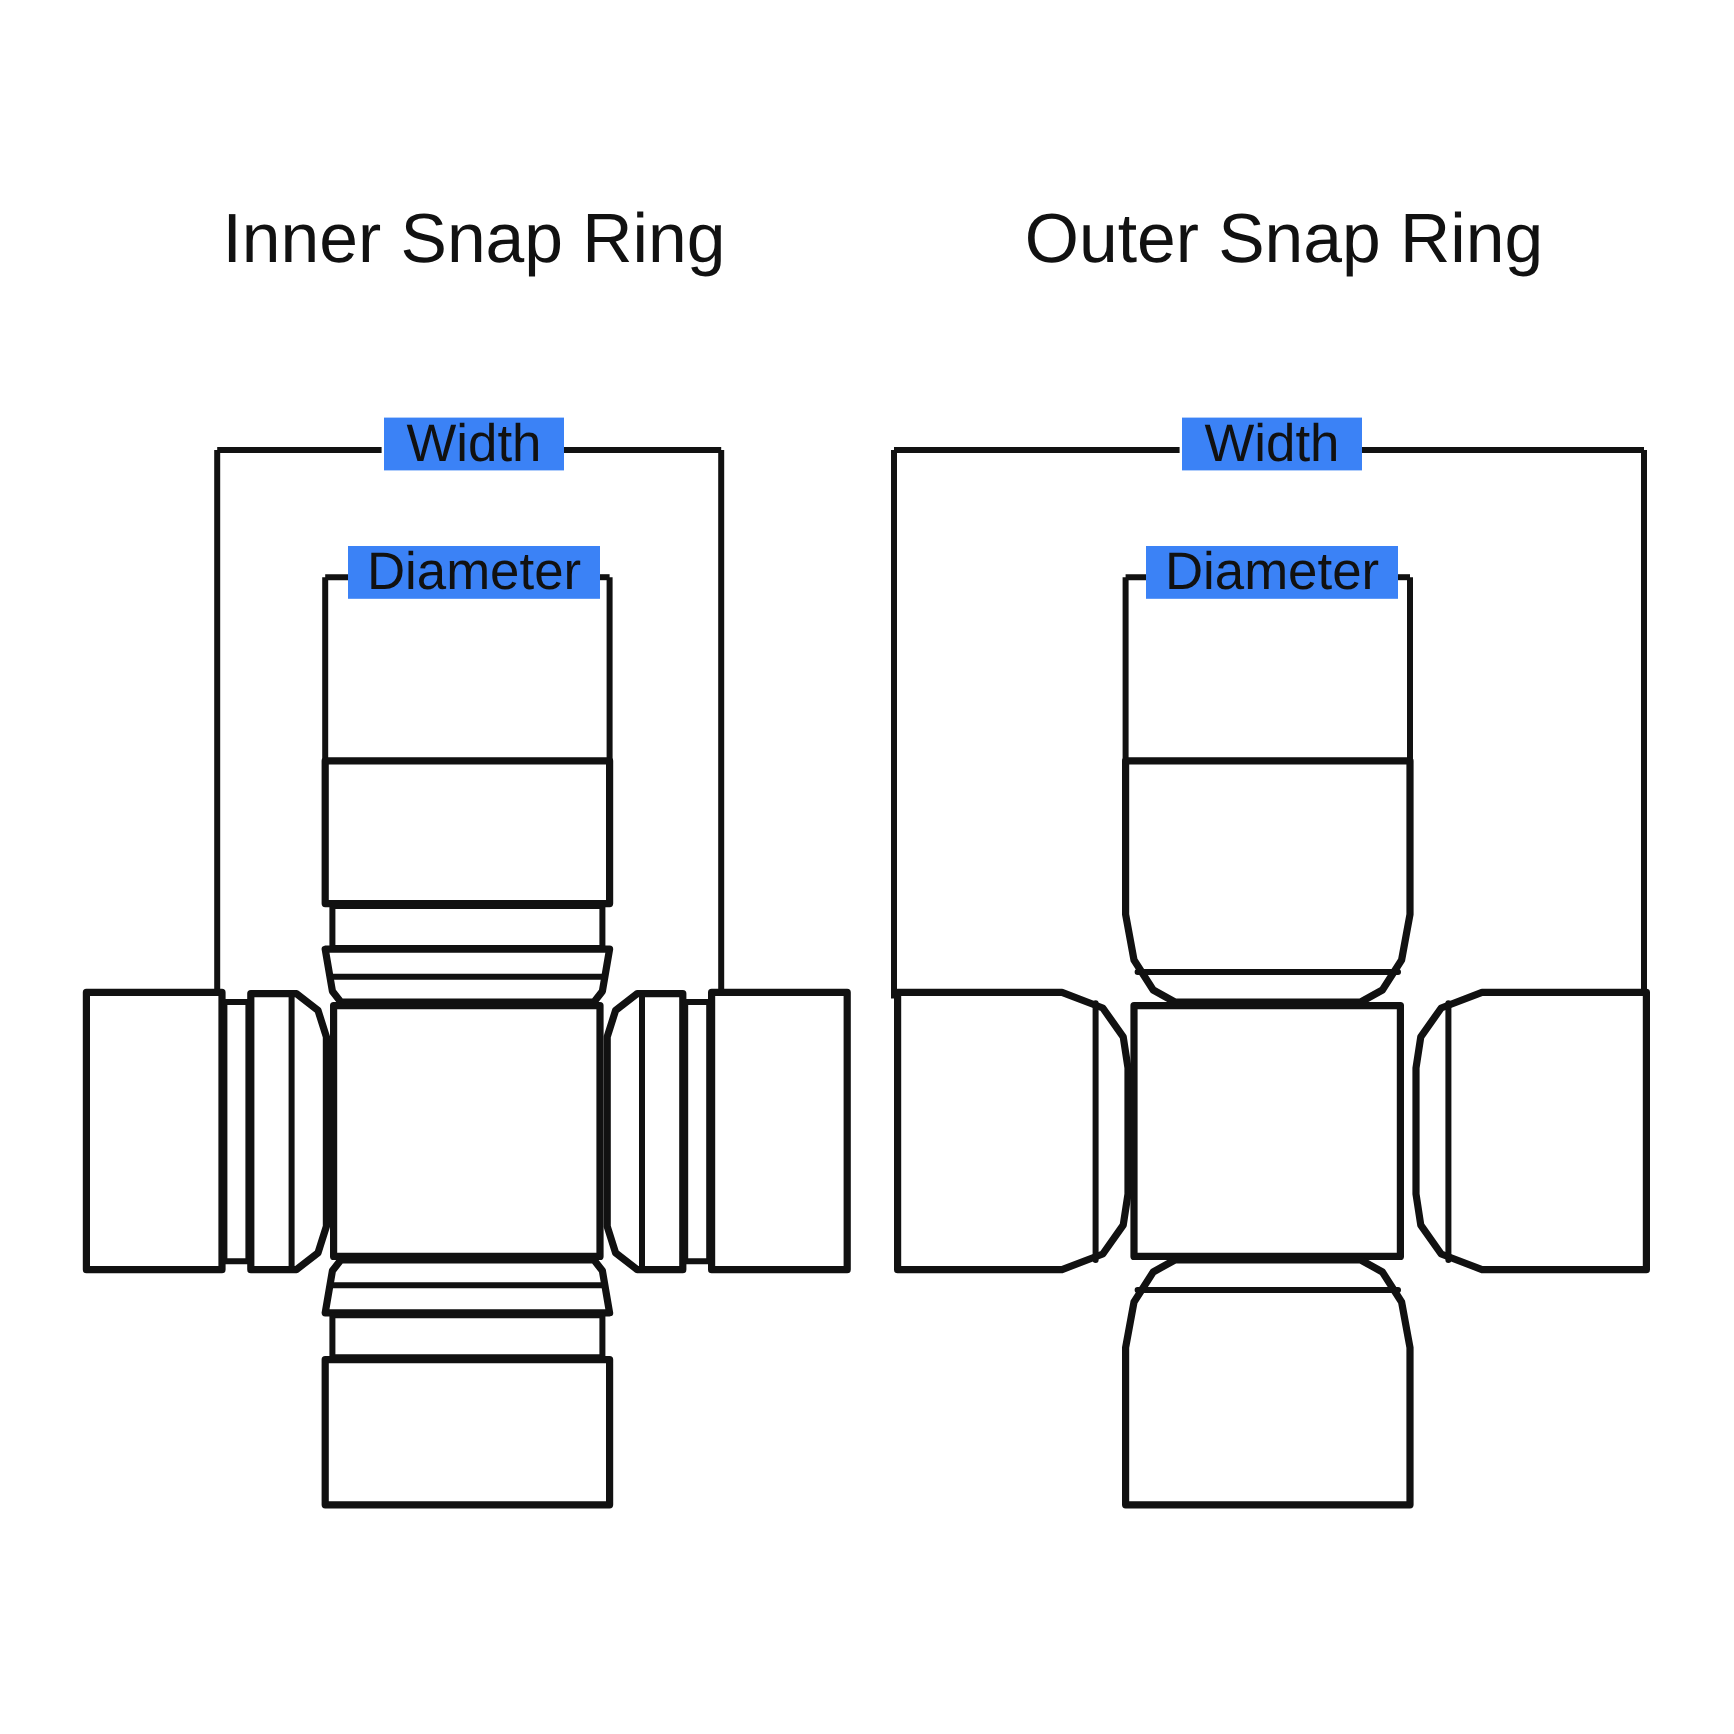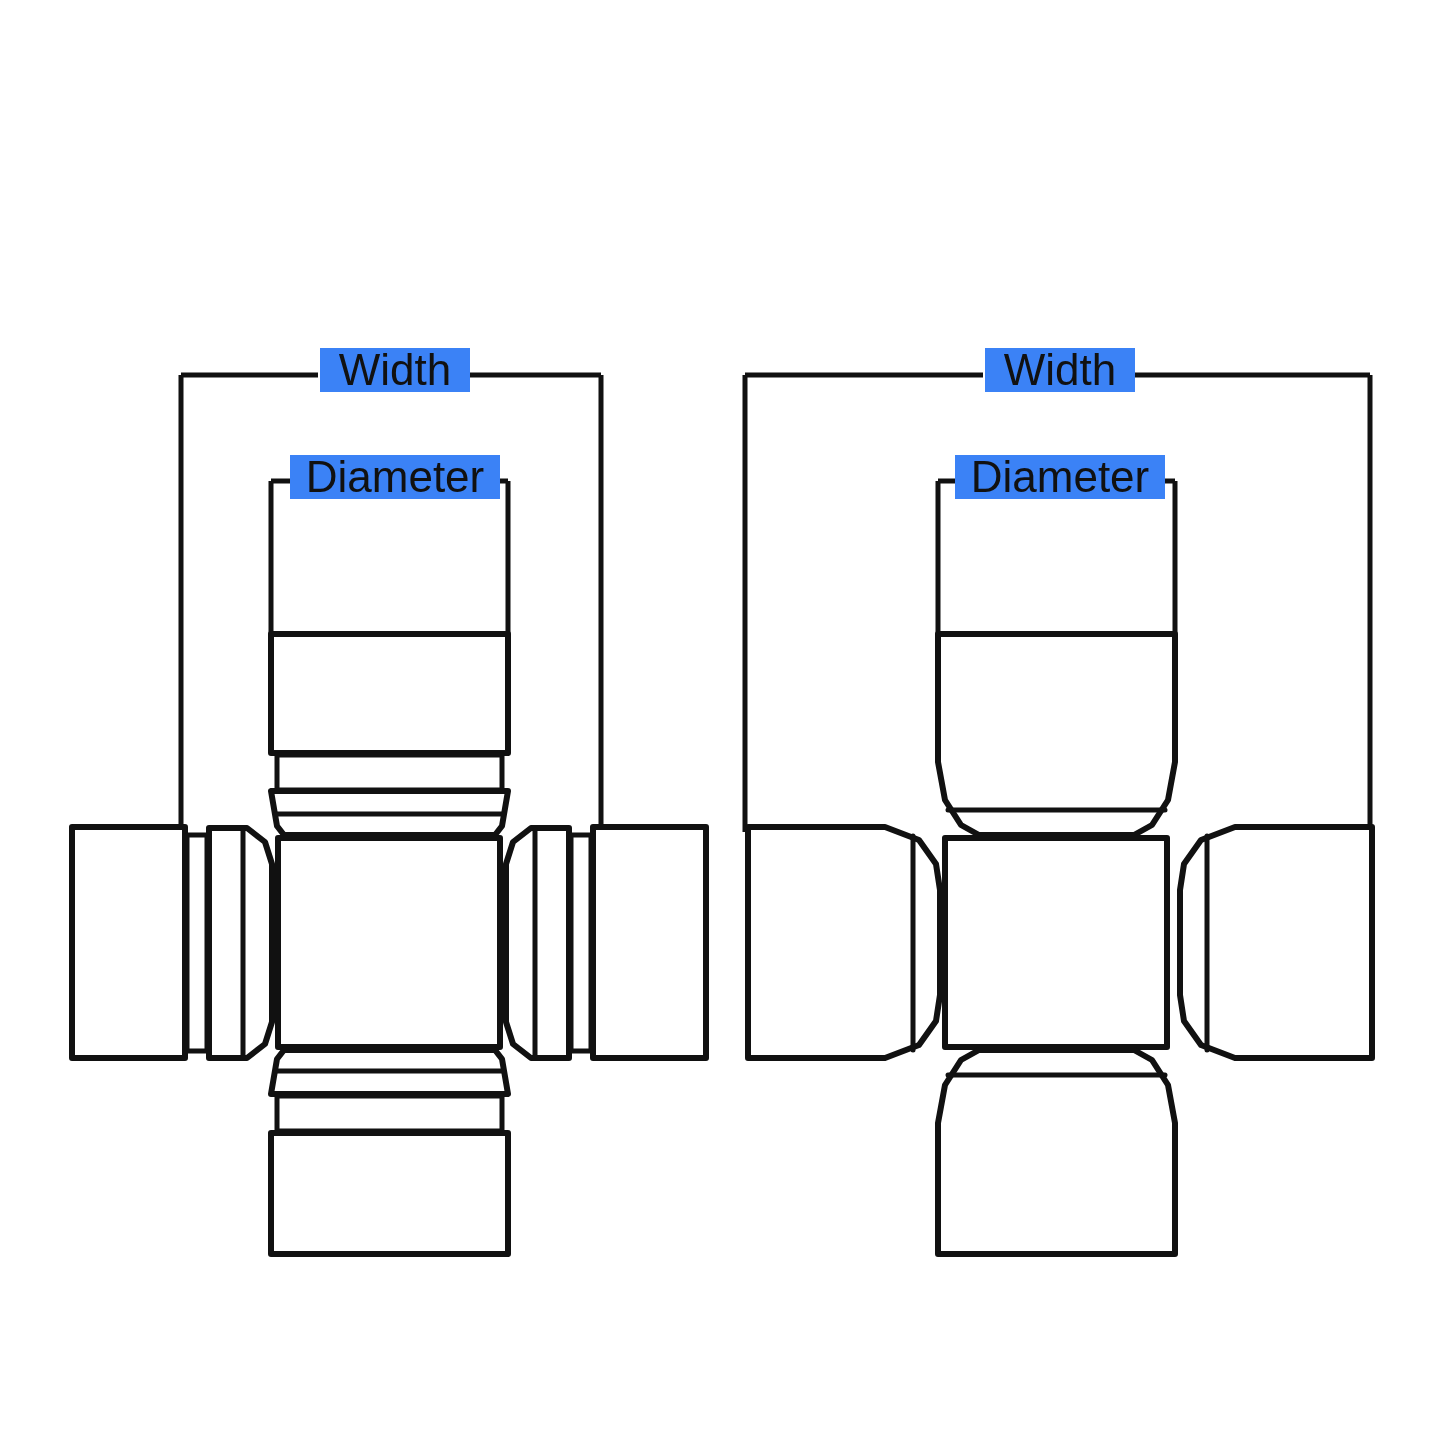--- a/index.html
+++ b/index.html
@@ -214,21 +214,23 @@
                L 1175 1254
                L 938 1254
                L 938 1123
                L 945 1085
                L 961 1060
                Z"></path>
       <path class="part-thin" d="M 948 1075 L 1165 1075"></path>
     </g>
   </svg>
 
-
+  <div class="title-text" id="title-left">Inner Snap Ring</div>
+
+  <div class="title-text" id="title-right">Outer Snap Ring</div>
 
   <div class="dim-label" id="width-label-left">Width</div>
 
   <div class="dim-label" id="diameter-label-left">Diameter</div>
 
   <div class="dim-label" id="width-label-right">Width</div>
 
   <div class="dim-label" id="diameter-label-right">Diameter</div>
 
 </div>

